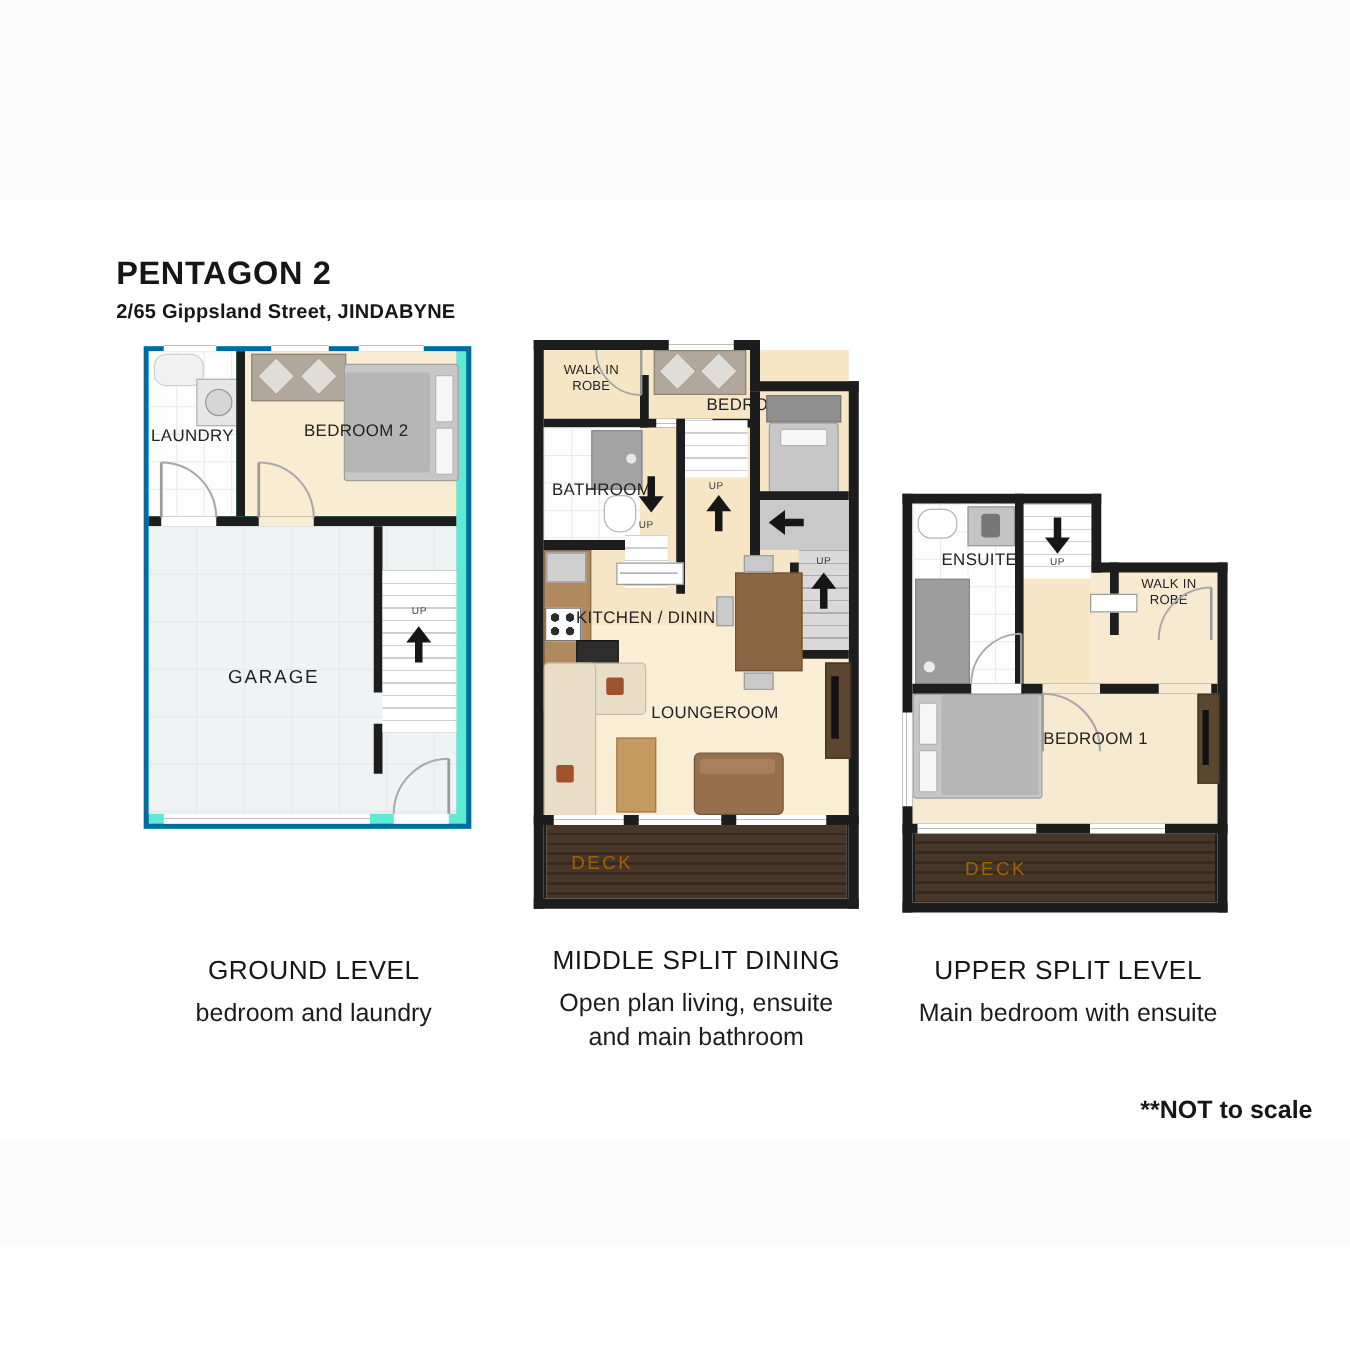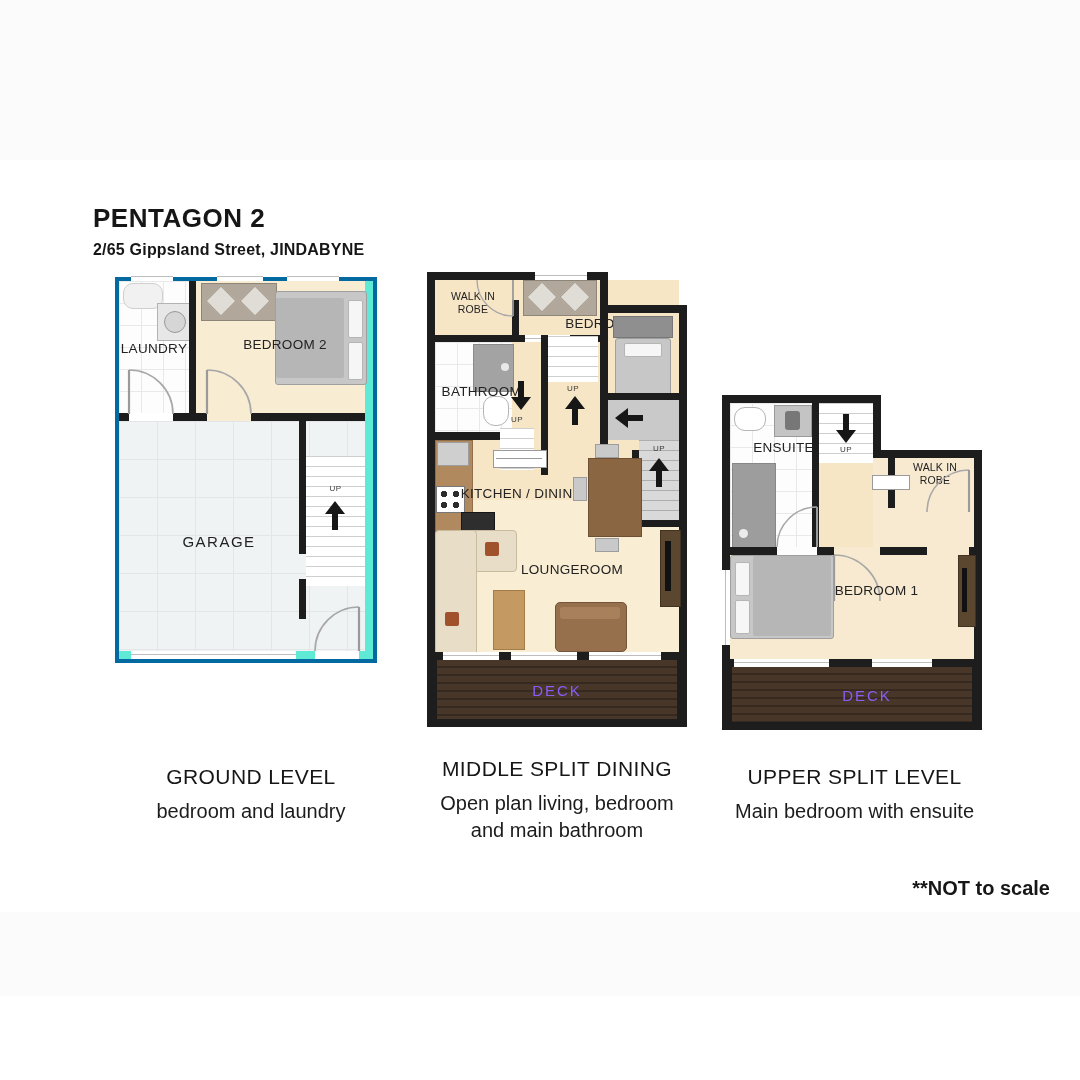--- a/index.html
+++ b/index.html
@@ -17,21 +17,21 @@
   .cream{background:#f7e6c6;}
   .cream2{background:#f9edd4;}
   .treads{background:repeating-linear-gradient(180deg,#cfcfcf 0 1px,#ffffff 1px 10px);}
   .treadsg{background:repeating-linear-gradient(180deg,#adadad 0 1px,#d9d9d9 1px 10px);}
   .deckbg{background:repeating-linear-gradient(180deg,#483729 0 6px,#352920 6px 8px);border-left:2px solid #1d1d1d;border-right:2px solid #1d1d1d;}
   .gapH{position:absolute;background:linear-gradient(180deg,#fff 0 3px,#bdbdbd 3px 4px,#fff 4px 100%);}
   .gapV{position:absolute;background:linear-gradient(90deg,#fff 0 3px,#bdbdbd 3px 4px,#fff 4px 100%);}
   .rlabel{position:absolute;font-size:13.5px;color:#222;text-align:center;letter-spacing:.3px;white-space:nowrap;}
   .rlabel-sm{position:absolute;font-size:10.5px;line-height:1.2;color:#222;text-align:center;letter-spacing:.2px;}
   .uplabel{position:absolute;font-size:8px;color:#3a3a3a;text-align:center;letter-spacing:.5px;}
-  .decklabel{position:absolute;font-size:15px;color:#8b5cf6;text-align:center;letter-spacing:2px;}
+  .decklabel{position:absolute;font-size:15px;color:#a16207;text-align:left;letter-spacing:2px;}
   .door{position:absolute;overflow:visible;}
   .arrU,.arrD{position:absolute;width:20px;height:30px;}
   .arrU .h{position:absolute;top:0;left:0;width:0;height:0;border-left:10px solid transparent;border-right:10px solid transparent;border-bottom:13px solid #161616;}
   .arrU .s{position:absolute;left:7px;top:11px;width:6px;height:18px;background:#161616;}
   .arrD .h{position:absolute;bottom:0;left:0;width:0;height:0;border-left:10px solid transparent;border-right:10px solid transparent;border-top:13px solid #161616;}
   .arrD .s{position:absolute;left:7px;bottom:11px;width:6px;height:18px;background:#161616;}
   .arrL{position:absolute;width:30px;height:20px;}
   .arrL .h{position:absolute;left:0;top:0;width:0;height:0;border-top:10px solid transparent;border-bottom:10px solid transparent;border-right:13px solid #161616;}
   .arrL .s{position:absolute;left:11px;top:7px;width:17px;height:6px;background:#161616;}
   .bedM{position:absolute;background:#c7c7c7;border:1px solid #9f9f9f;border-radius:3px;}
@@ -301,21 +301,21 @@
 
   <div class="cap" style="left:120px;top:765px;width:262px;">
     <div class="cap-title">GROUND LEVEL</div>
     <div class="cap-desc">
       <div>bedroom and laundry</div>
     </div>
   </div>
   <div class="cap" style="left:423px;top:757px;width:268px;">
     <div class="cap-title">MIDDLE SPLIT DINING</div>
     <div class="cap-desc">
-      <div>Open plan living, bedroom</div>
+      <div>Open plan living, ensuite</div>
       <div>and main bathroom</div>
     </div>
   </div>
   <div class="cap" style="left:712px;top:765px;width:285px;">
     <div class="cap-title">UPPER SPLIT LEVEL</div>
     <div class="cap-desc">
       <div>Main bedroom with ensuite</div>
     </div>
   </div>
 

